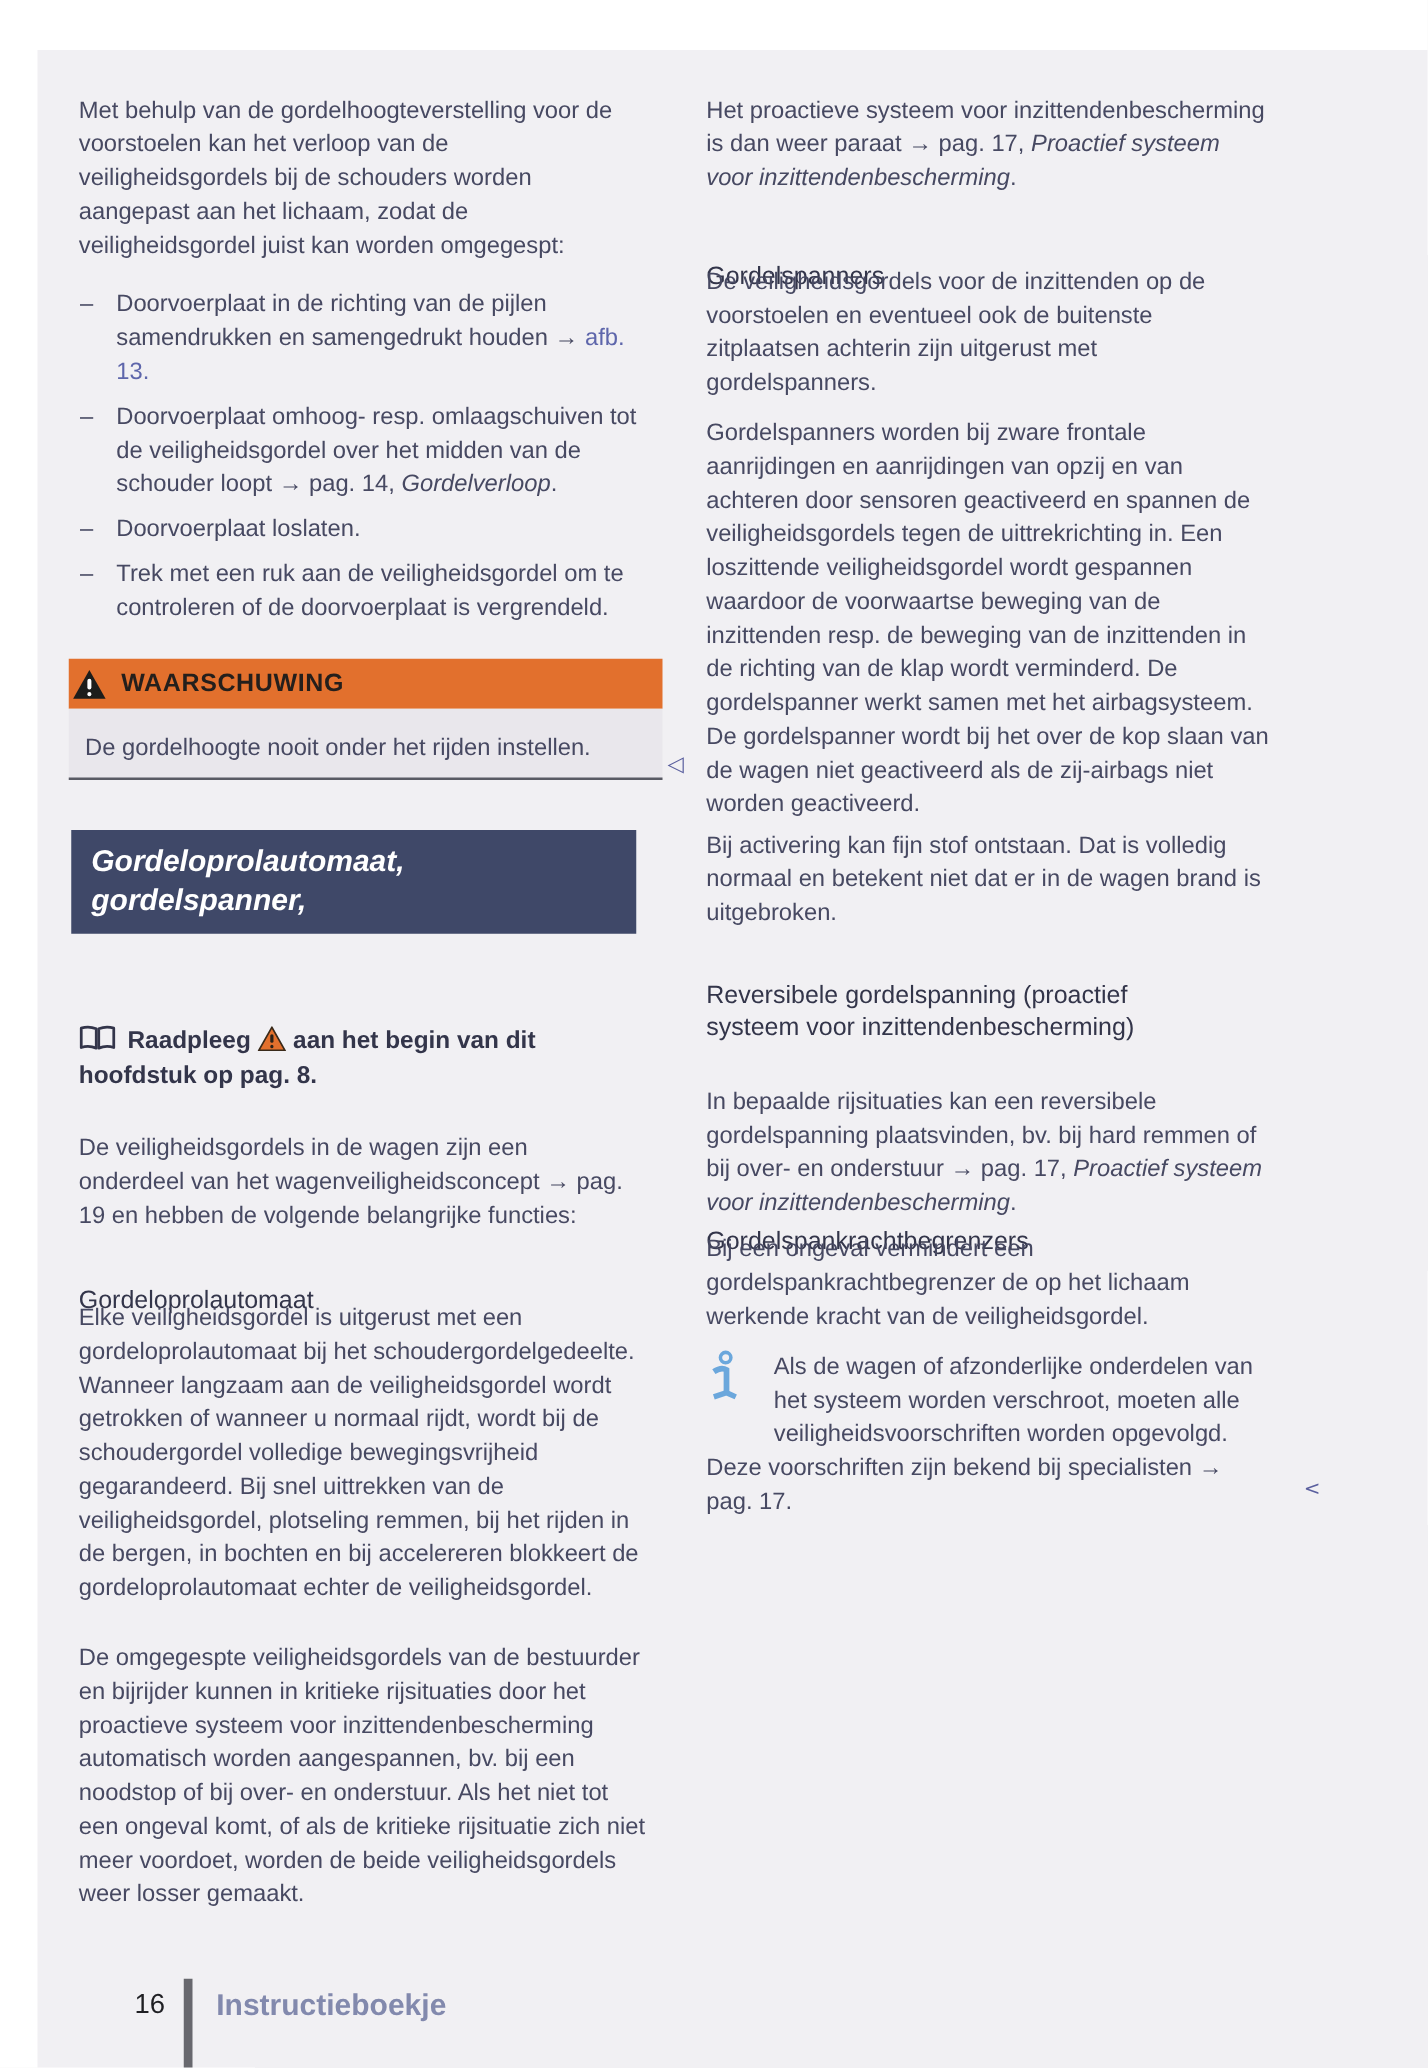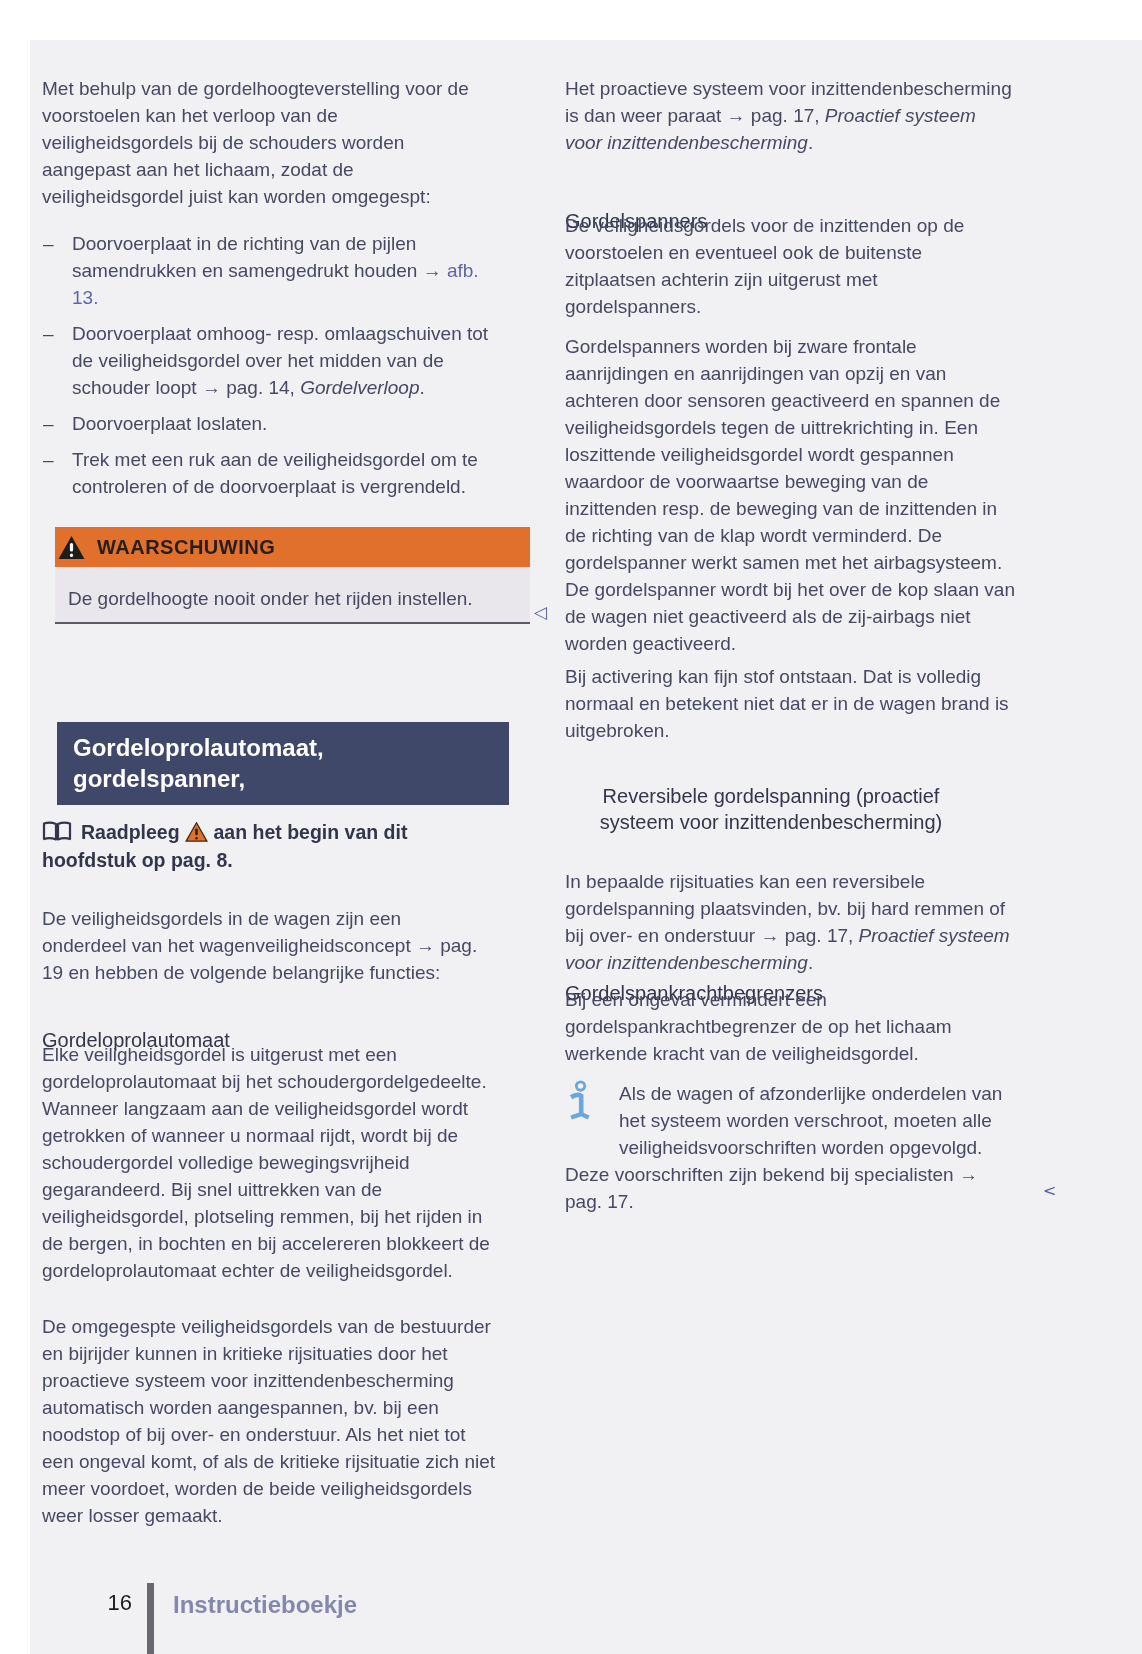--- a/index.html
+++ b/index.html
@@ -1,21 +1,21 @@
 <!DOCTYPE html>
 <html><head>
 <meta charset="utf-8">
 <style>
   html,body{margin:0;padding:0;background:#ffffff;}
   body{font-family:"Liberation Sans","DejaVu Sans",sans-serif;color:#474962;
        width:1142px;height:1654px;position:relative;overflow:hidden;}
   .paper{position:absolute;left:30px;top:40px;width:1112px;height:1614px;
          background:#f1f0f3;}
   .blk{position:absolute;font-size:19px;line-height:27px;color:#474962;}
-  .col-l{left:12px;width:448px;}
+  .col-l{left:33px;width:448px;}
   .col-r{left:535px;width:452px;}
   p{margin:0;}
   .h-sub{font-size:20px;line-height:26px;font-weight:normal;color:#33354a;}
   .it{font-style:italic;}
   .lnk{color:#5e66ab;}
   
   .bullets .b-item{position:relative;padding-left:30px;margin-bottom:9px;}
   .bullets .b-dash{position:absolute;left:1px;top:0;}
   
   .warnbox{left:25px;width:475px;}
@@ -75,21 +75,21 @@
         <rect x="11.9" y="8" width="3.2" height="8.6" rx="1.6" fill="#ffffff"></rect>
         <rect x="11.9" y="18.6" width="3.2" height="3.4" rx="1.6" fill="#ffffff"></rect>
       </svg>
       <span class="warn-title">WAARSCHUWING</span>
     </div>
     <div class="warn-body">De gordelhoogte nooit onder het rijden instellen.</div>
   </div>
 
   <span class="marker" style="left:504px;top:562px;font-size:17px;">◁</span>
 
-  <div class="blk chapterbox" style="top:682px;">
+  <div class="blk chapterbox" style="top:624px;font-style:italic;">
     <span>Gordeloprolautomaat,</span>
     <span>gordelspanner,</span>
   </div>
 
   <p class="blk col-l refnote" style="top:778px;">
     <svg class="icon-inline" width="30" height="21" viewBox="0 0 30 21" style="margin-right:9px;">
       <path d="M2 2.5 Q8 0.5 14 3 L14 18.5 Q8 16 2 18 Z" fill="none" stroke="#33354a" stroke-width="2.2" stroke-linejoin="round"></path>
       <path d="M28 2.5 Q22 0.5 16 3 L16 18.5 Q22 16 28 18 Z" fill="none" stroke="#33354a" stroke-width="2.2" stroke-linejoin="round"></path>
     </svg><span>Raadpleeg </span><svg class="icon-inline" width="23" height="20" viewBox="0 0 27 25">
       <polygon points="13.5,1 26.5,24 0.5,24" fill="#e2702d" stroke="#3a2a1a" stroke-width="1.6"></polygon>
@@ -115,21 +115,21 @@
   </p>
 
   <h3 class="blk col-r h-sub" style="top:148px;">Gordelspanners</h3>
 
   <p class="blk col-r" style="top:172px;">De veiligheidsgordels voor de inzittenden op de voorstoelen en eventueel ook de buitenste zitplaatsen achterin zijn uitgerust met gordelspanners.</p>
 
   <p class="blk col-r" style="top:293px;">Gordelspanners worden bij zware frontale aanrijdingen en aanrijdingen van opzij en van achteren door sensoren geactiveerd en spannen de veiligheidsgordels tegen de uittrekrichting in. Een loszittende veiligheidsgordel wordt gespannen waardoor de voorwaartse beweging van de inzittenden resp. de beweging van de inzittenden in de richting van de klap wordt verminderd. De gordelspanner werkt samen met het airbagsysteem. De gordelspanner wordt bij het over de kop slaan van de wagen niet geactiveerd als de zij-airbags niet worden geactiveerd.</p>
 
   <p class="blk col-r" style="top:623px;">Bij activering kan fijn stof ontstaan. Dat is volledig normaal en betekent niet dat er in de wagen brand is uitgebroken.</p>
 
-  <h3 class="blk col-r h-sub" style="top:723px;width:412px;text-align:center;">Reversibele gordelspanning (proactief systeem voor inzittendenbescherming)</h3>
+  <h3 class="blk col-r h-sub" style="top:723px;width:412px;">Reversibele gordelspanning (proactief systeem voor inzittendenbescherming)</h3>
 
   <p class="blk col-r" style="top:780px;margin-top:48px;">
     <span>In bepaalde rijsituaties kan een reversibele gordelspanning plaatsvinden, bv. bij hard remmen of bij over- en onderstuur → pag. 17, </span><span class="it">Proactief systeem voor inzittendenbescherming</span><span>.</span>
   </p>
 
   <h3 class="blk col-r h-sub" style="top:920px;">Gordelspankrachtbegrenzers</h3>
 
   <p class="blk col-r" style="top:946px;">Bij een ongeval vermindert een gordelspankrachtbegrenzer de op het lichaam werkende kracht van de veiligheidsgordel.</p>
 
   <div class="blk col-r" style="top:1040px;width:455px;">

